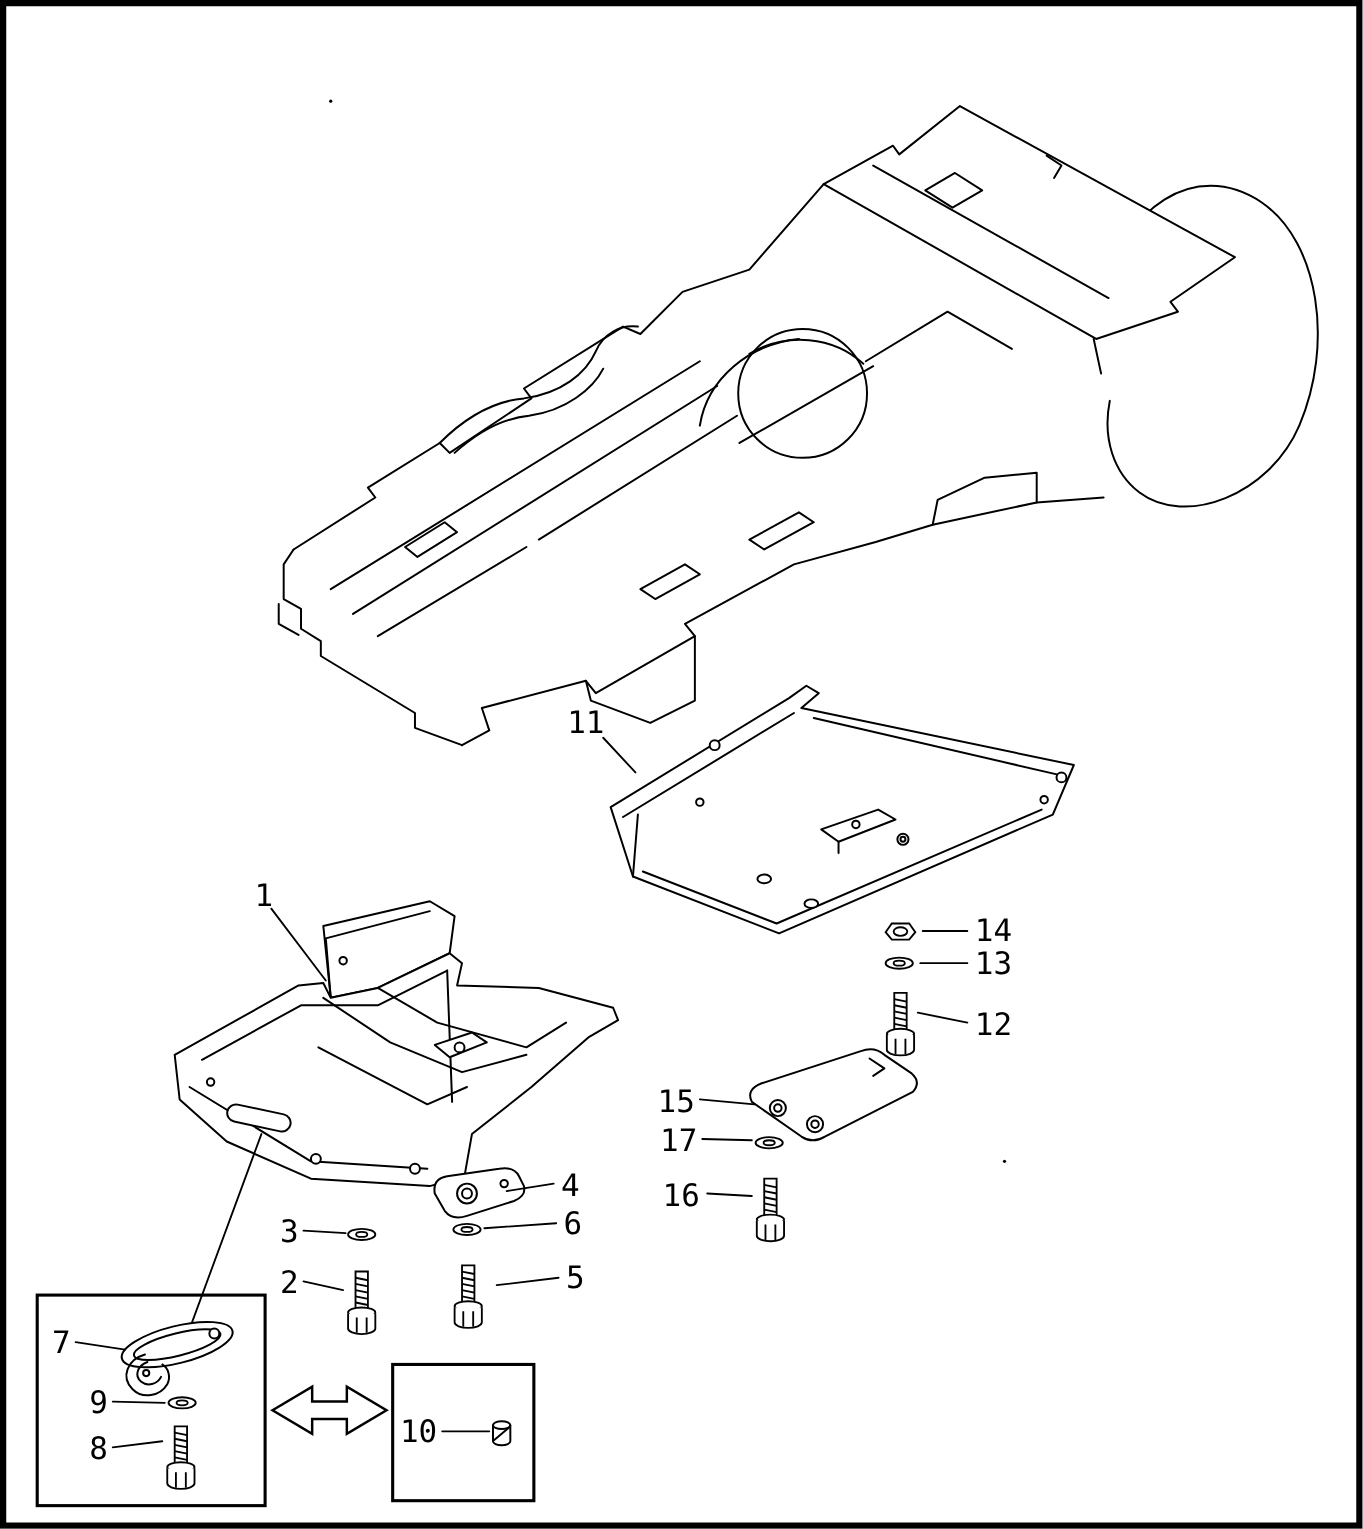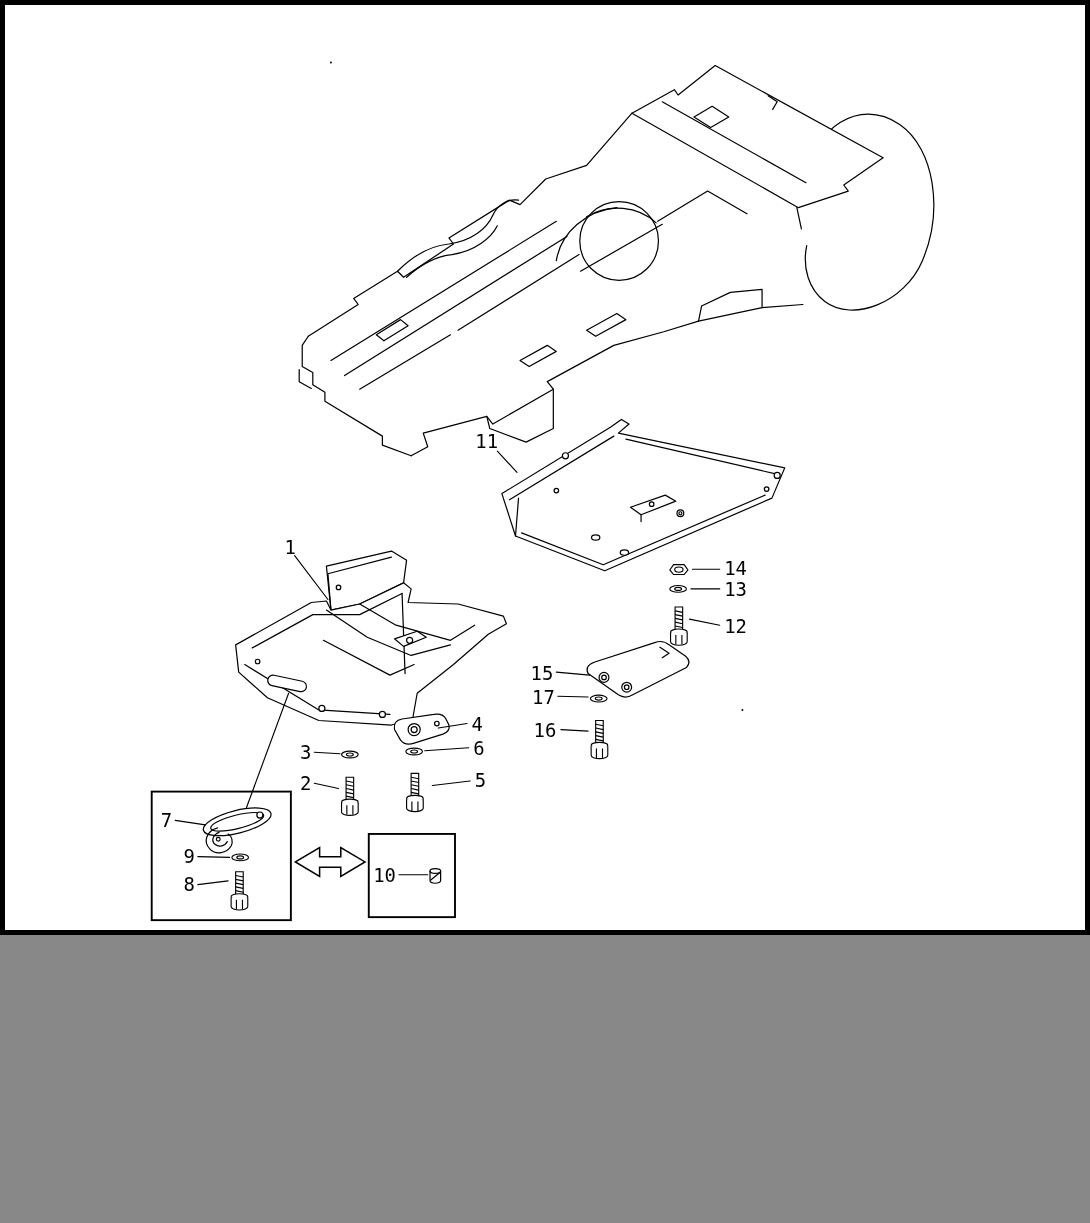--- a/index.html
+++ b/index.html
@@ -1,18 +1,18 @@
 <!DOCTYPE html>
 <html><head>
 <meta charset="utf-8">
 <style>
   html,body{margin:0;padding:0;background:#888;}
   .page{
     position:relative;
-    width:1090px;height:935px;
+    width:1090px;height:1223px;
     box-sizing:border-box;
     background:#fff;
     border:5px solid #000;
     overflow:hidden;
     font-family:"DejaVu Sans Mono", monospace;
     text-align:center;
   }
   svg{display:block;width:100%;height:100%;}
   text{
     font-family:"DejaVu Sans Mono", monospace;

